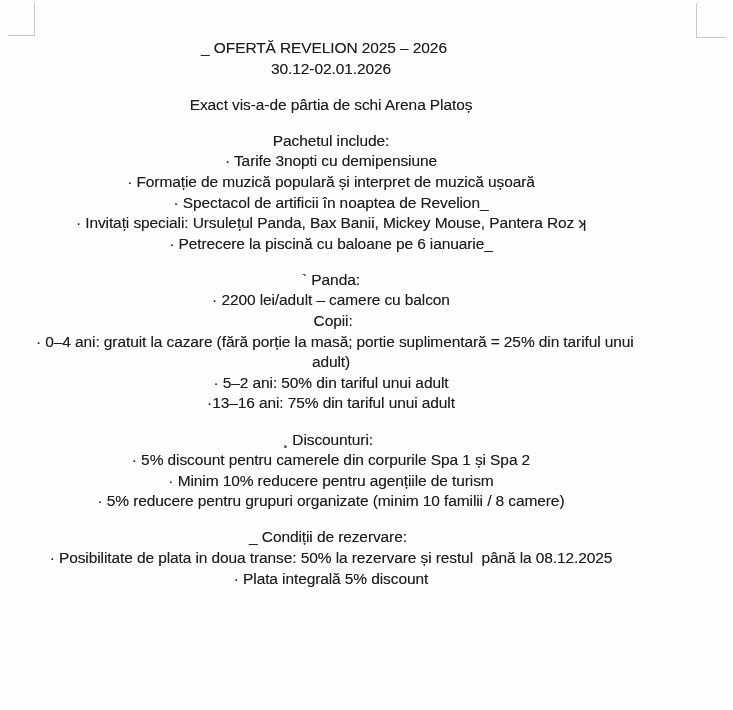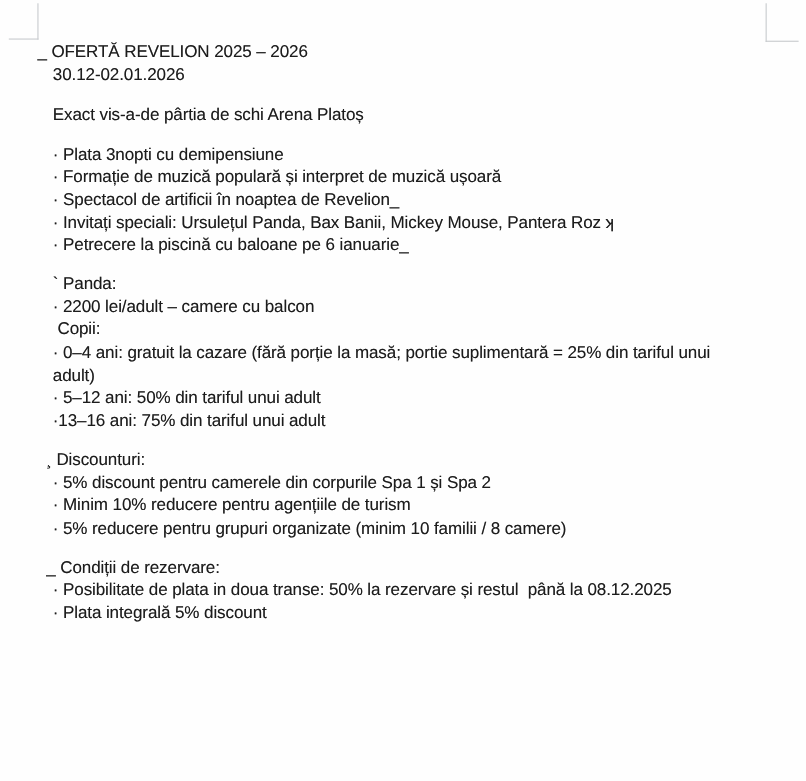--- a/index.html
+++ b/index.html
@@ -21,23 +21,24 @@
     border-bottom: 1px solid #c7cacd;
   }
   .corner-tr {
     position: absolute; left: 696px; top: 3px;
     width: 30px; height: 35px;
     border-left: 1px solid #c7cacd;
     border-bottom: 1px solid #c7cacd;
   }
   .doc {
     position: absolute;
-    left: 12px; top: 0;
+    left: 0; top: 0;
     padding: 38px 0 0 36px;
     width: 626px;
+    text-align: center;
   }
   .line {
     height: 20.6px;
     line-height: 20.6px;
     font-size: 15.5px;
     letter-spacing: -0.1px;
     white-space: pre;
     color: #1c1c1c;
     text-shadow: 0 0 0.4px rgba(25,25,25,0.45);
   }
@@ -52,32 +53,33 @@
 
   <div class="corner-tl"></div>
   <div class="corner-tr"></div>
 
   <div class="doc">
     <div class="line out14">_ OFERTĂ REVELION 2025 – 2026</div>
     <div class="line">30.12-02.01.2026</div>
     <div class="line blank"></div>
     <div class="line">Exact vis-a-de pârtia de schi Arena Platoș</div>
     <div class="line blank"></div>
-    <div class="line">· Plata 3nopti cu demipensiune</div>
+    <div class="line">Pachetul include:</div>
+    <div class="line">· Tarife 3nopti cu demipensiune</div>
     <div class="line">· Formație de muzică populară și interpret de muzică ușoară</div>
     <div class="line">· Spectacol de artificii în noaptea de Revelion_</div>
     <div class="line">· Invitați speciali: Ursulețul Panda, Bax Banii, Mickey Mouse, Pantera Roz ʞ</div>
     <div class="line">· Petrecere la piscină cu baloane pe 6 ianuarie_</div>
     <div class="line blank"></div>
     <div class="line">` Panda:</div>
     <div class="line">· 2200 lei/adult – camere cu balcon</div>
     <div class="line"> Copii:</div>
     <div class="line">· 0–4 ani: gratuit la cazare (fără porție la masă; portie suplimentară = 25% din tariful unui</div>
     <div class="line">adult)</div>
-    <div class="line">· 5–12 ani: 50% din tariful unui adult</div>
+    <div class="line">· 5–2 ani: 50% din tariful unui adult</div>
     <div class="line">·13–16 ani: 75% din tariful unui adult</div>
     <div class="line blank"></div>
     <div class="line out6">¸ Discounturi:</div>
     <div class="line">· 5% discount pentru camerele din corpurile Spa 1 și Spa 2</div>
     <div class="line">· Minim 10% reducere pentru agențiile de turism</div>
     <div class="line">· 5% reducere pentru grupuri organizate (minim 10 familii / 8 camere)</div>
     <div class="line blank"></div>
     <div class="line out6">_ Condiții de rezervare:</div>
     <div class="line">· Posibilitate de plata in doua transe: 50% la rezervare și restul  până la 08.12.2025</div>
     <div class="line">· Plata integrală 5% discount</div>

